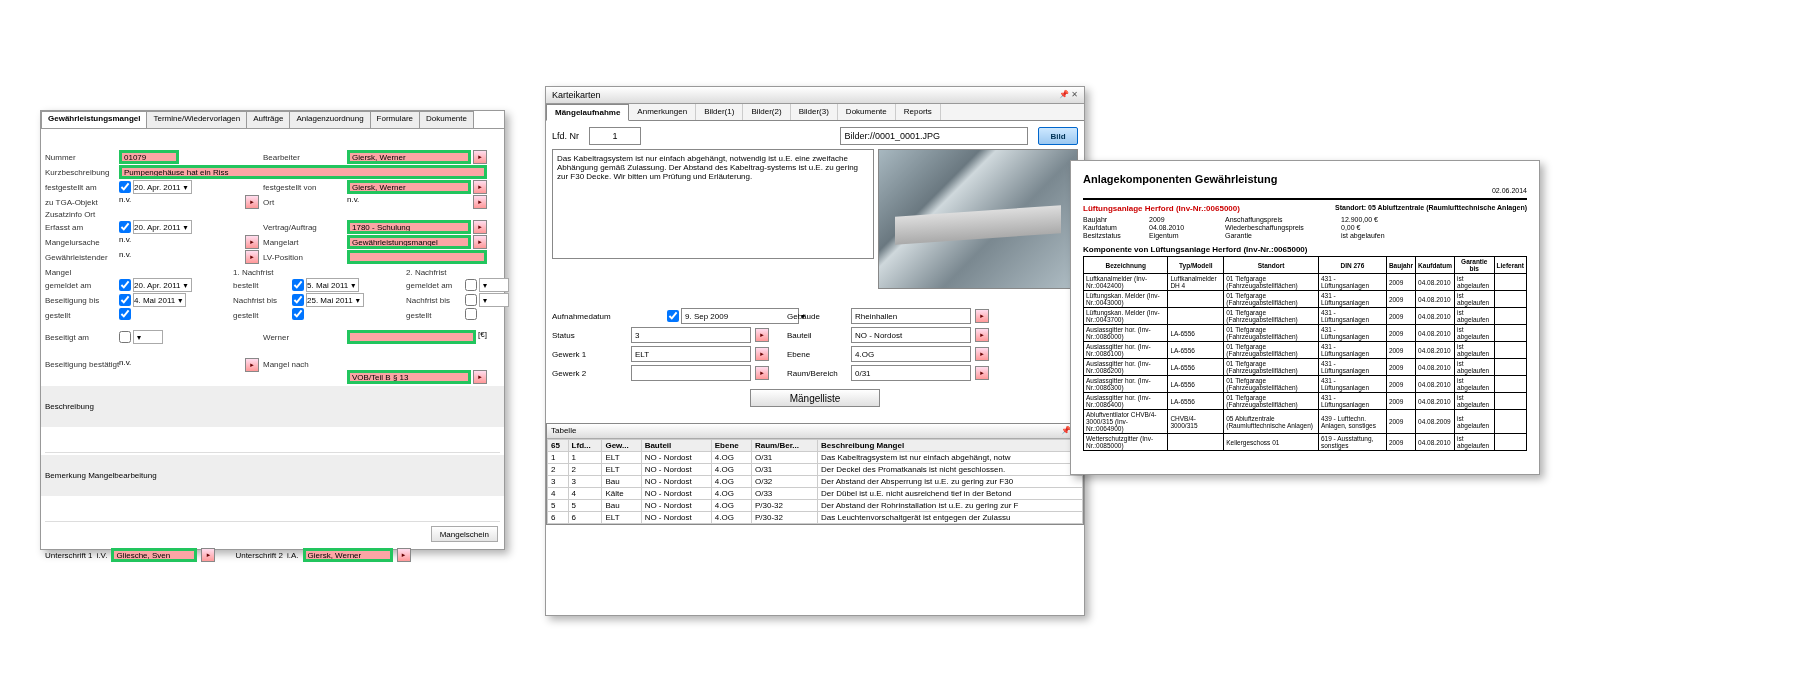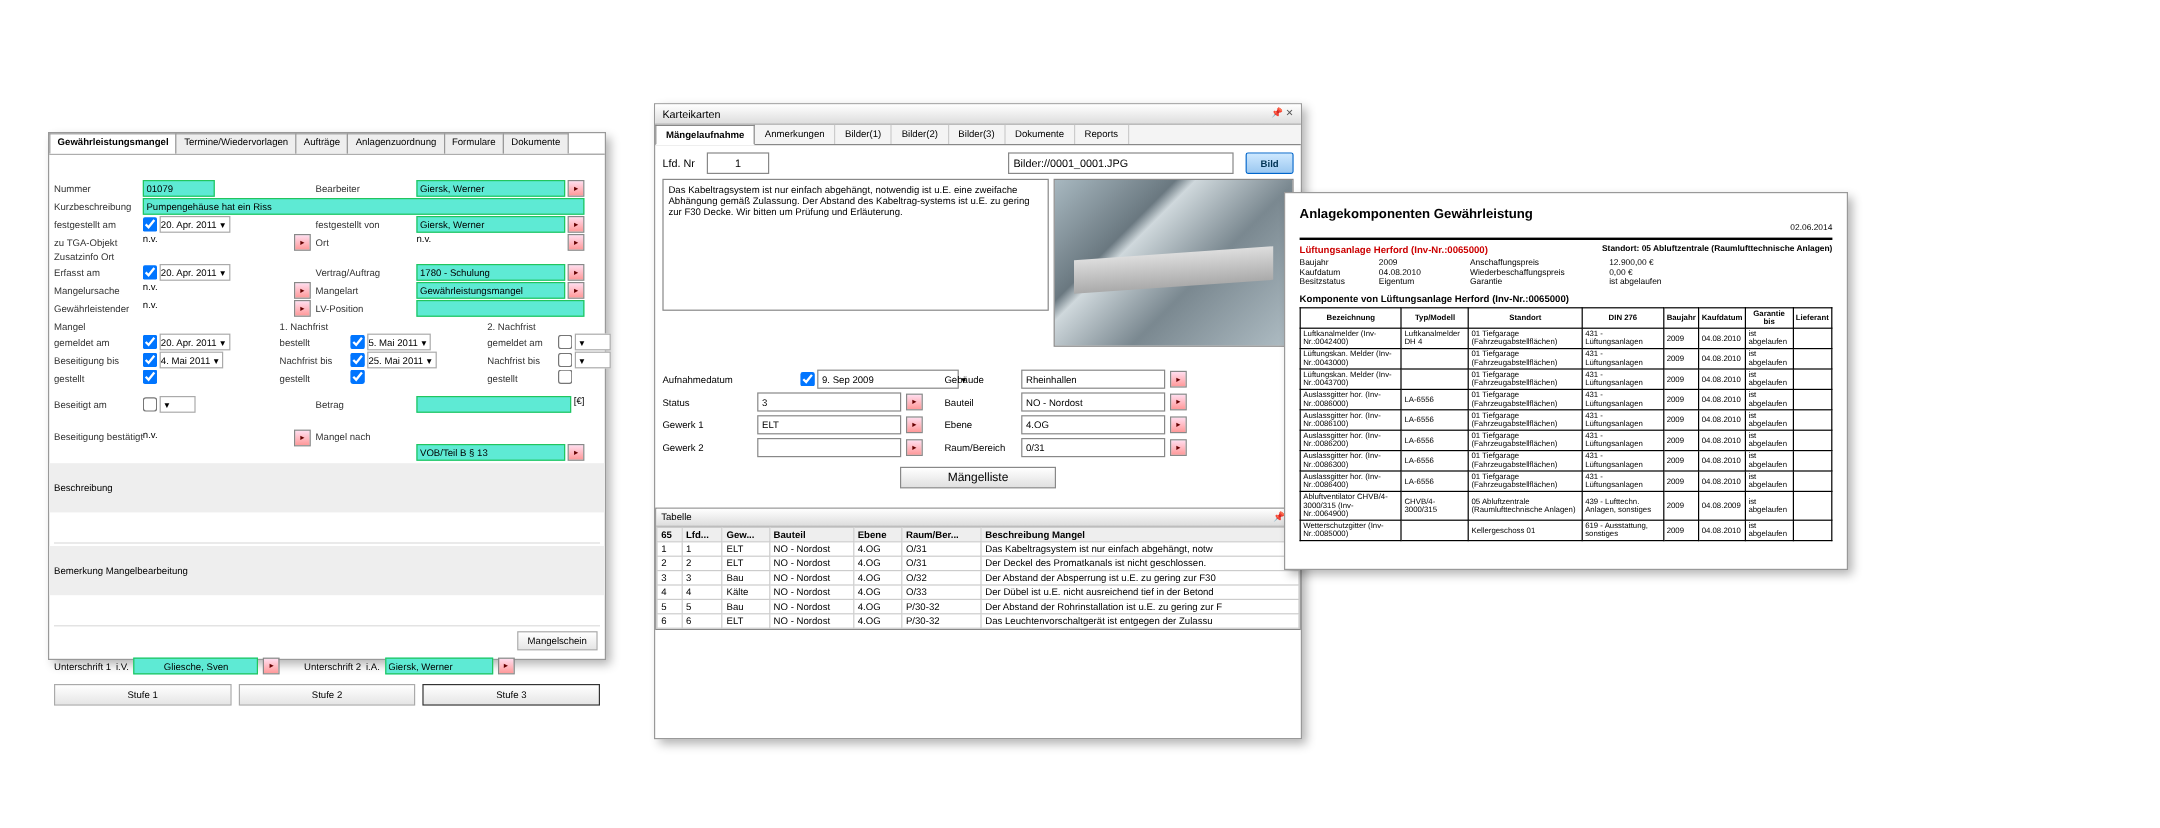--- a/index.html
+++ b/index.html
@@ -6,21 +6,21 @@
   body { font-family: Tahoma, Arial, sans-serif; font-size: 9px; background: #fff; width: 1800px; height: 690px; position: relative; }
   .panel { position: absolute; background: #fff; border: 1px solid #999; box-shadow: 4px 4px 8px rgba(0,0,0,0.3); }
 
   
   .p1 { left: 40px; top: 110px; width: 465px; height: 440px; }
   .tabstrip { display: flex; border-bottom: 1px solid #999; height: 18px; }
   .tabstrip .tab { padding: 2px 6px; border: 1px solid #999; border-bottom: none; background: #eee; margin-right: -1px; font-size: 8px; cursor: pointer; }
   .tabstrip .tab.active { background: #fff; font-weight: bold; }
   .lbl { width: 75px; font-size: 8px; color: #333; }
   .val { font-size: 8px; }
-  .inp { border: 1px solid #22c55e; background: #5eead4; height: 14px; padding: 0 2px; font-size: 8px; }
+  .inp { border: 3px solid #22c55e; background: #fca5a5; height: 14px; padding: 0 2px; font-size: 8px; text-decoration: underline; }
   .btn-sel { width: 14px; height: 14px; border: 1px solid #888; background: linear-gradient(#fde, #f99); display:inline-flex; align-items:center; justify-content:center; cursor:pointer; }
   .btn-sel::after { content:"▸"; font-size: 7px; color:#600; }
   .chk { width: 12px; height: 12px; }
   .datebox { border:1px solid #aaa; height:14px; display:inline-flex; align-items:center; font-size:8px; background:#fff; }
   .datebox .dd { width:10px; text-align:center; }
   .formgrid2 { display:grid; grid-template-columns: 70px 140px 80px 140px; gap:1px 4px; align-items:center; padding:2px 4px; font-size:8px; }
   .sectionbar { background:#eee; font-size:8px; padding:16px 4px; }
   .stufen { display:flex; gap:6px; padding:4px; }
   .stufe-btn { flex:1; border:1px solid #aaa; background:linear-gradient(#fff,#e5e5e5); height:18px; font-size:8px; cursor:pointer; }
   .stufe-btn.active { border:1px solid #333; }
@@ -219,21 +219,21 @@
   </div>
 
   <div class="formgrid2" style="margin-top:4px;">
     <span class="lbl">Beseitigt am</span>
     <span style="display:flex;gap:2px;align-items:center;">
         <input type="checkbox" class="chk" style="">
         <span class="datebox" style="width:30px">
           <span class="dd">▾</span>
         </span>
       </span>
-    <span class="lbl">Betrag</span>
+    <span class="lbl">Werner</span>
     <span style="display:flex;gap:2px;">
         <input class="inp" style="flex: 1 1 0%;">
         <span>[€]</span>
       </span>
 
     <span class="lbl">Beseitigung bestätigt</span>
     <span style="display:flex;gap:2px;">
         <span class="val">n.v.</span>
         <span style="flex:1"></span>
         <span class="btn-sel"></span>
@@ -249,34 +249,29 @@
   <div style="height:24px;border-bottom:1px solid #ddd;margin:2px 4px;"></div>
   <div class="sectionbar">Bemerkung Mangelbearbeitung</div>
   <div style="height:24px;border-bottom:1px solid #ddd;margin:2px 4px;"></div>
 
   <button class="mangelschein">Mangelschein</button>
   <div style="clear:both"></div>
 
   <div style="display:flex;align-items:center;gap:4px;padding:4px;font-size:8px;">
     <span>Unterschrift 1</span>
     <span>i.V.</span>
-    <input class="inp" style="width: 104px; text-align: center;" value="Gliesche, Sven">
+    <input class="inp" style="width: 86px;" value="Gliesche, Sven">
     <span class="btn-sel"></span>
     <span style="width:12px"></span>
     <span>Unterschrift 2</span>
     <span>i.A.</span>
     <input class="inp" style="width: 90px;" value="Giersk, Werner">
     <span class="btn-sel"></span>
   </div>
 
-  <div class="stufen">
-    <button class="stufe-btn">Stufe 1</button>
-    <button class="stufe-btn">Stufe 2</button>
-    <button class="stufe-btn active">Stufe 3</button>
-  </div>
 </div>
 
 <div class="panel p2">
   <div class="p2-title">
     <span>Karteikarten</span>
     <span class="winicons"><span>📌</span> <span>✕</span></span>
   </div>
   <div class="p2-tabs">
     <span class="tab active">Mängelaufnahme</span>
     <span class="tab">Anmerkungen</span>

